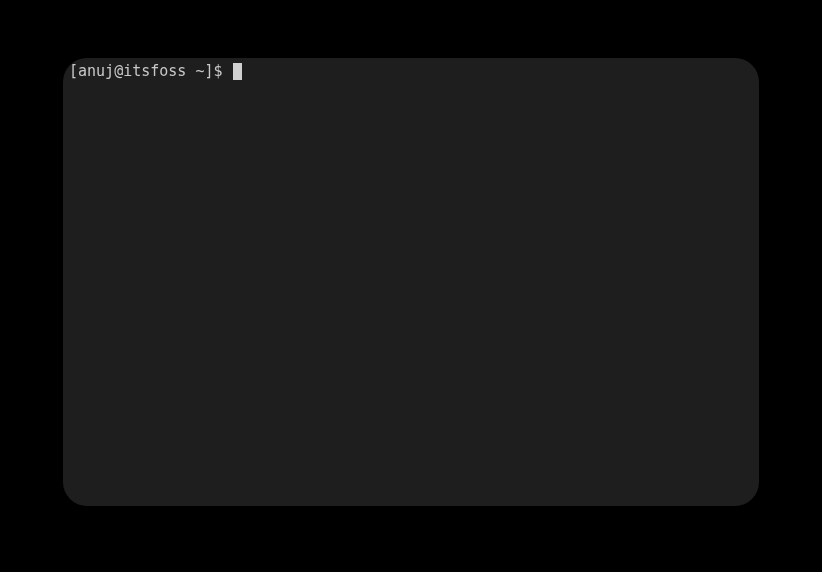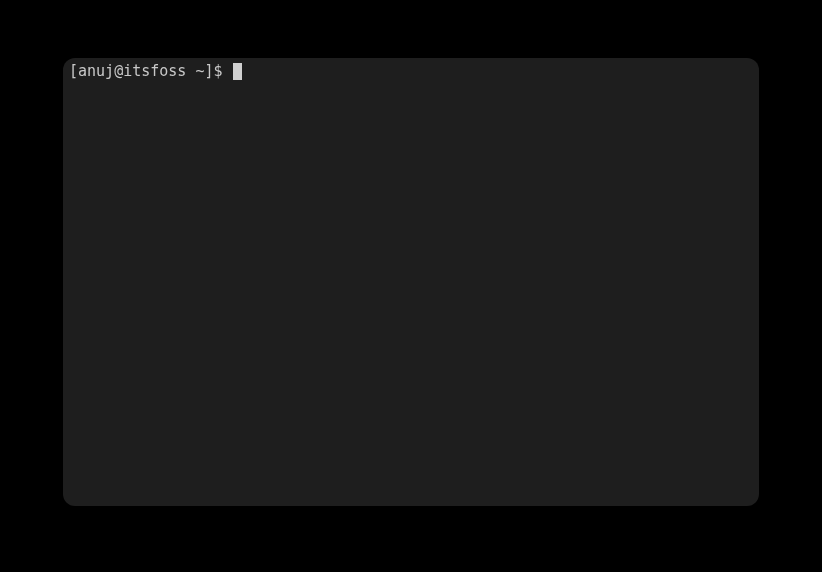--- a/index.html
+++ b/index.html
@@ -13,21 +13,21 @@
       background: #000000;
       display: flex;
       align-items: center;
       justify-content: center;
       overflow: hidden;
     }
     .terminal-window {
       width: 696px;
       height: 448px;
       background: #1e1e1e;
-      border-radius: 12px;
+      border-radius: 24px;
       padding: 4px 6px;
       font-family: "DejaVu Sans Mono", "Liberation Mono", Menlo, Consolas, monospace;
       font-size: 15px;
       line-height: 1.2;
       color: #d0d0d0;
       position: relative;
       margin-top: -8px;
     }
     .prompt-line {
       display: flex;

